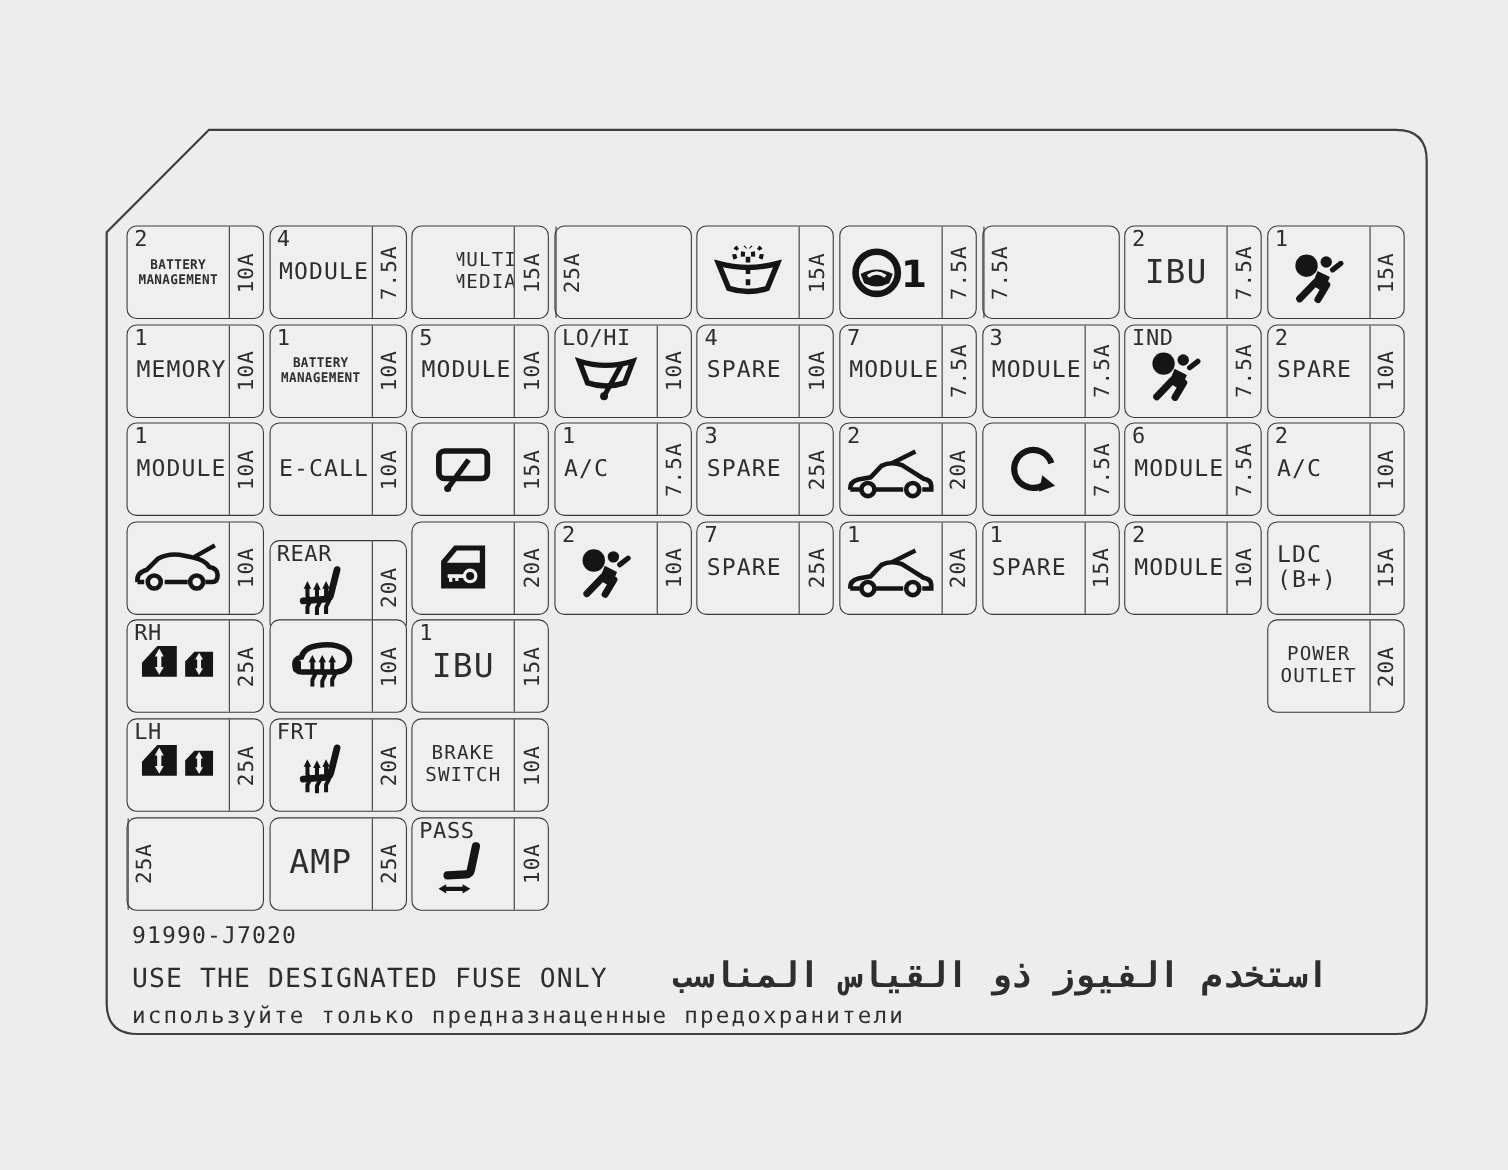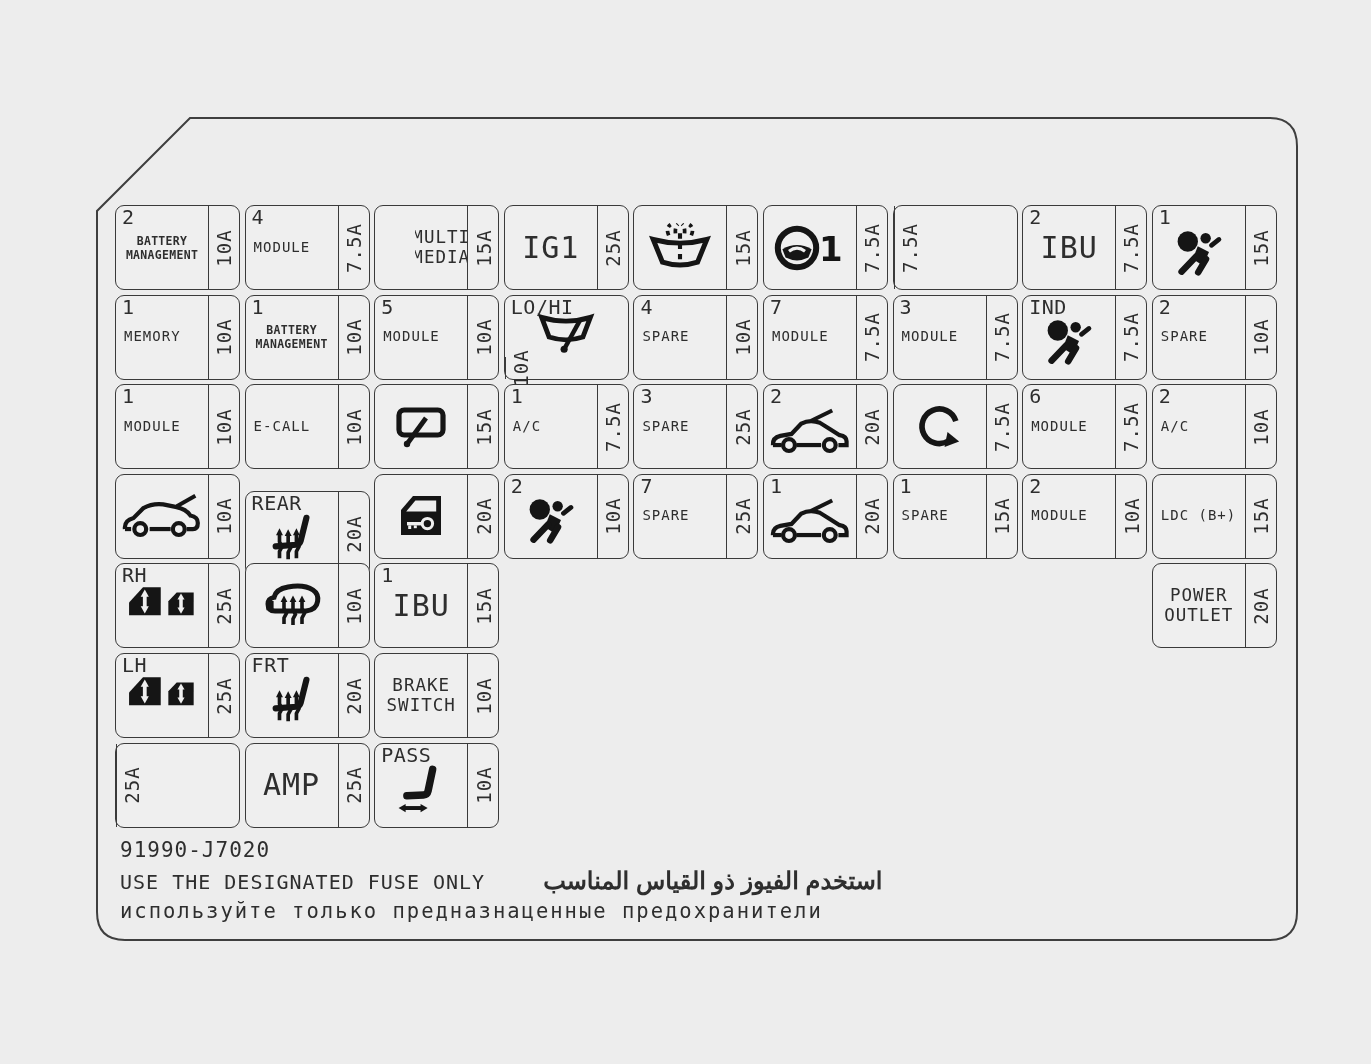--- a/index.html
+++ b/index.html
@@ -17,21 +17,21 @@
     display:flex;background:#efefef;box-sizing:border-box;
   }
   .cell-main{flex:1;position:relative;display:flex;align-items:center;justify-content:center;overflow:hidden;}
   .cell-main.left{justify-content:flex-start;padding-left:8px;}
   .corner{
     position:absolute;top:0px;left:6px;font-size:20px;line-height:1.1;
     letter-spacing:0.5px;white-space:nowrap;
   }
   .label{white-space:pre-line;line-height:1.12;}
   .size-xs{font-size:11.5px;text-align:center;letter-spacing:0.3px;font-weight:bold;transform:scaleY(1.05);}
-  .size-m{font-size:14px;letter-spacing:1px;text-align:center;}
+  .size-m{font-size:21px;letter-spacing:1px;}
   .size-mc{font-size:17.5px;letter-spacing:1px;text-align:center;}
   .size-l{font-size:30px;letter-spacing:1px;}
   .amp{
     width:30px;border-left:1.6px solid #3a3a3a;
     display:flex;align-items:center;justify-content:center;
   }
   .amp span{
     transform:rotate(-90deg);font-size:19px;letter-spacing:1px;white-space:nowrap;
   }
   .icon{display:flex;align-items:center;justify-content:center;}
@@ -46,24 +46,24 @@
   .i-door-key svg{width:52px;}
   .i-airbag svg{width:54px;}
   .i-steering-wheel svg{width:72px;}
   .i-circular-arrow svg{width:50px;}
   .i-power-windows svg{width:76px;}
   .i-heated-mirror svg{width:60px;}
   .i-power-seat svg{width:54px;}
   #footer{position:absolute;left:120px;top:838px;}
   #part-number{font-size:21px;letter-spacing:1px;}
   #warn-line{display:flex;align-items:baseline;margin-top:5px;}
-  #warn-en{font-size:20px;letter-spacing:1px;white-space:nowrap;}
+  #warn-en{font-size:24px;letter-spacing:1px;white-space:nowrap;}
   #warn-ar{
-    font-size:24px;font-weight:bold;margin-left:58px;direction:rtl;
-    font-family:Liberation Sans, sans-serif;white-space:nowrap;
+    font-size:32px;font-weight:bold;margin-left:58px;direction:rtl;
+    font-family:Liberation Mono, monospace;white-space:nowrap;
   }
   #warn-ru{font-size:20.5px;letter-spacing:2px;margin-top:4px;white-space:nowrap;}
 </style>
 </head>
 <body>
 
 <svg id="panel-outline" width="1371" height="1064" viewBox="0 0 1371 1064">
   <path d="M 190,118 L 1269,118 Q 1297,118 1297,146 L 1297,912 Q 1297,940 1269,940
            L 125,940 Q 97,940 97,912 L 97,211 Z" fill="none" stroke="#3f3f3f" stroke-width="2"></path>
 </svg>
@@ -91,23 +91,20 @@
     <div class="cell" style="left: 259.2px; top: 0px; padding-left: 40px;">
       <div class="cell-main">
         <span class="label size-mc">MULTI
 MEDIA</span>
       </div>
       <div class="amp">
         <span>15A</span>
       </div>
     </div>
     <div class="cell" style="left: 388.8px; top: 0px;">
-      <div class="cell-main">
-        <span class="label size-l">IG1</span>
-      </div>
       <div class="amp">
         <span>25A</span>
       </div>
     </div>
     <div class="cell" style="left: 518.4px; top: 0px;">
       <div class="cell-main">
         <span class="icon i-washer-windshield">
           <svg viewBox="0 0 32 24" fill="none" stroke="#151515">
     <path d="M3,8 Q16,11.5 29,8 L24.5,19 Q16,21.8 7.5,19 Z" stroke-width="2.4"></path>
     <line x1="16" y1="5" x2="16" y2="21" stroke-width="2" stroke-dasharray="2.6,2.4"></line>
@@ -190,21 +187,21 @@
     </div>
     <div class="cell" style="left: 259.2px; top: 89.6px;">
       <div class="cell-main has-corner left">
         <span class="corner">5</span>
         <span class="label size-m">MODULE</span>
       </div>
       <div class="amp">
         <span>10A</span>
       </div>
     </div>
-    <div class="cell" style="left: 388.8px; top: 89.6px; flex-direction: column;">
+    <div class="cell" style="left: 388.8px; top: 89.6px;">
       <div class="cell-main has-corner">
         <span class="corner">LO/HI</span>
         <span class="icon i-wiper-windshield">
           <svg viewBox="0 0 32 26" fill="none" stroke="#151515">
     <path d="M3,5 Q16,9 29,5 L25,15.5 Q16,18.5 7,15.5 Z" stroke-width="2.6"></path>
     <line x1="15" y1="22" x2="23.5" y2="6.5" stroke-width="2.4"></line>
     <circle cx="15" cy="22" r="1.9" fill="#151515" stroke="none"></circle>
   </svg>
         </span>
       </div>

